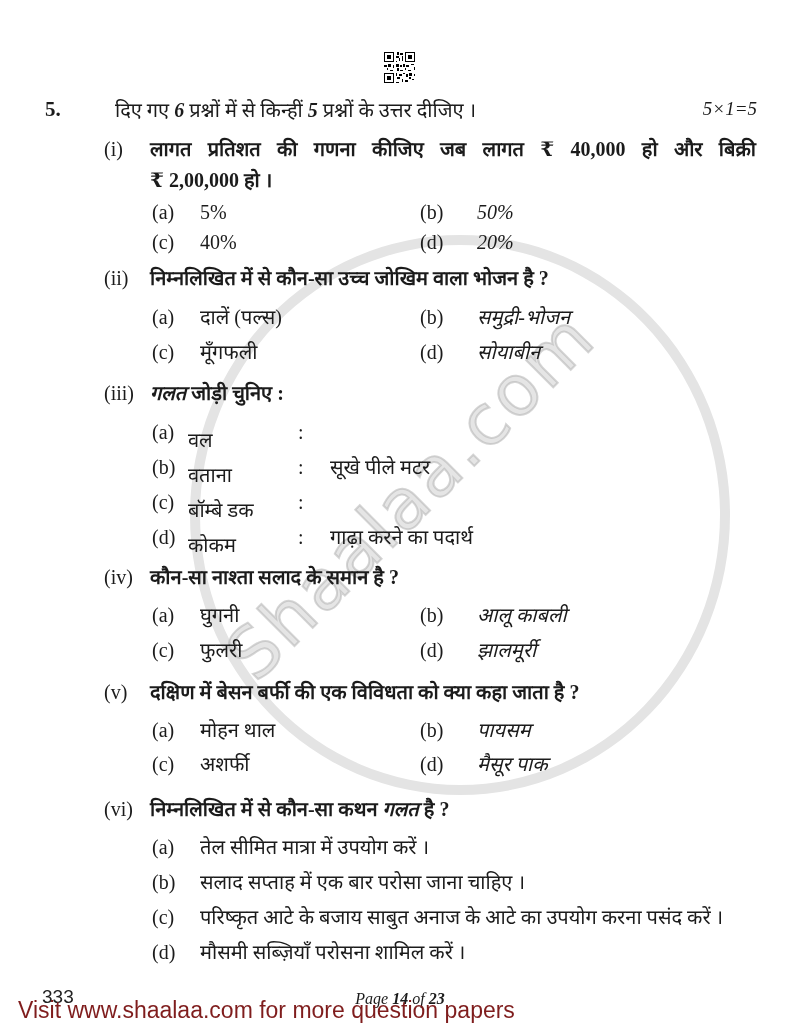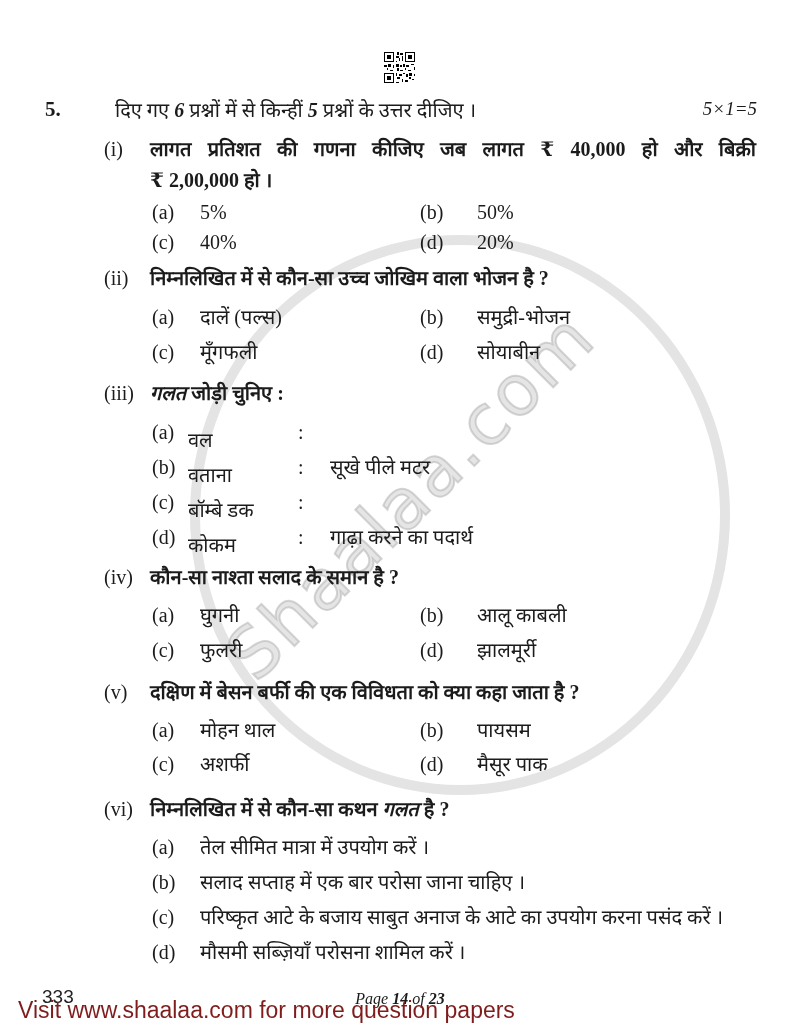--- a/index.html
+++ b/index.html
@@ -15,21 +15,21 @@
   
   .qn{left:104px;}
   .qt{left:150px;font-weight:bold;}
   .just{width:606px;text-align:justify;text-align-last:justify;white-space:normal;}
   
   .row{left:0;width:800px;height:26px;}
   .row span{position:absolute;top:0;white-space:nowrap;}
   .c1m{left:152px;}
   .c1v{left:200px;}
   .c2m{left:420px;}
-  .c2v{left:477px;}
+  .c2v{left:477px;font-style:italic;}
   .pname{left:188px;margin-top:8px;}
   .pcolon{left:298px;}
   .pdesc{left:330px;}
   .bi{font-weight:bold;font-style:italic;}
   .it{font-style:italic;}
   .hdr-num{left:45px;font-size:21px;font-weight:bold;}
   .instr{left:115px;}
   .marks{right:43px;font-style:italic;font-size:19px;}
   
   .qr{position:absolute;left:384px;top:52px;width:31px;height:31px;}

